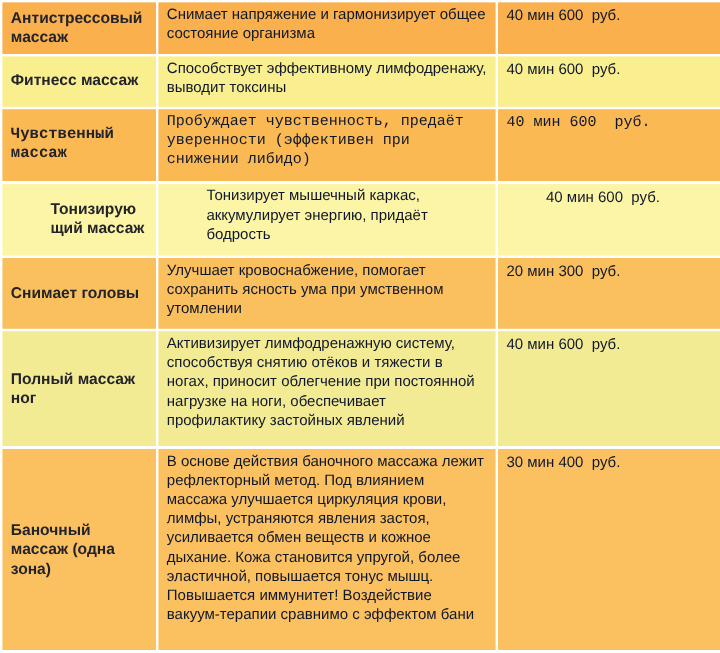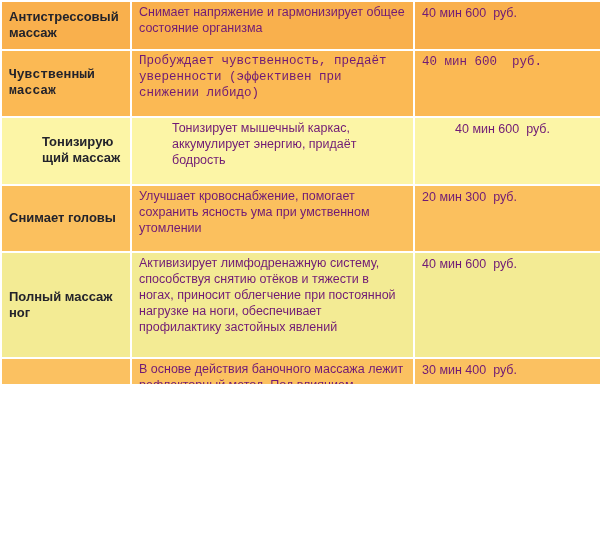--- a/index.html
+++ b/index.html
@@ -2,37 +2,37 @@
 <html lang="ru"><head>
 <meta charset="utf-8">
 <style>
   html, body { margin: 0; padding: 0; }
   body {
     font-family: "Liberation Sans", "DejaVu Sans", sans-serif;
     background: #ffffff;
   }
   .sheet {
     width: 600px;
-    height: 384px;
+    height: 544px;
     background: #ffffff;
     overflow: hidden;
   }
   table.price-table {
     border-collapse: collapse;
     table-layout: fixed;
     width: 600px;
     height: 544px;
   }
   td {
     border: 2px solid #ffffff;
     vertical-align: top;
     padding: 2px 6px 3px 7px;
     font-size: 12.5px;
     line-height: 16px;
-    color: #701a75;
+    color: #0f172a;
     overflow: hidden;
     word-wrap: break-word;
   }
   td.name {
     font-weight: bold;
     color: #23232b;
     vertical-align: middle;
     font-size: 13px;
     line-height: 16px;
   }
@@ -70,20 +70,25 @@
       <col style="width:130px">
       <col style="width:283px">
       <col style="width:187px">
     </colgroup>
     <tbody>
       <tr class="r1 tone-o1">
         <td class="name">Антистрессовый массаж</td>
         <td class="desc">Снимает напряжение и гармонизирует общее состояние организма</td>
         <td class="price">40 мин 600  руб.</td>
       </tr>
+      <tr class="r3 tone-y2">
+        <td class="name">Фитнесс массаж</td>
+        <td class="desc">Способствует эффективному лимфодренажу, выводит токсины</td>
+        <td class="price">40 мин 600  руб.</td>
+      </tr>
       <tr class="r4 tone-o2">
         <td class="name">Чувственный массаж</td>
         <td class="desc">Пробуждает чувственность, предаёт уверенности (эффективен при снижении либидо)</td>
         <td class="price">40 мин 600  руб.</td>
       </tr>
       <tr class="r5 tone-y3">
         <td class="name">Тонизирующий массаж</td>
         <td class="desc">Тонизирует мышечный каркас, аккумулирует энергию, придаёт бодрость</td>
         <td class="price">40 мин 600  руб.</td>
       </tr>

